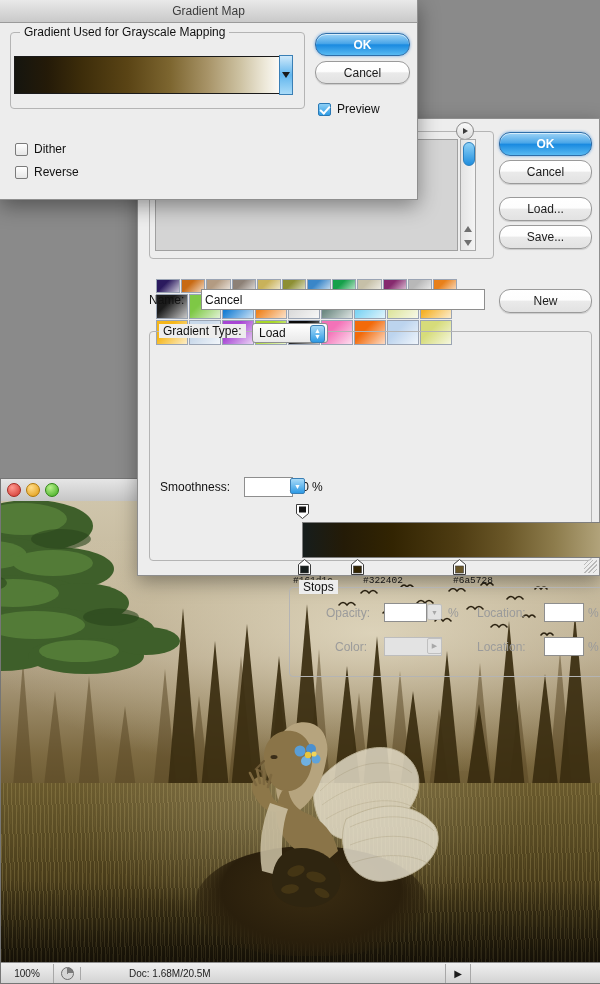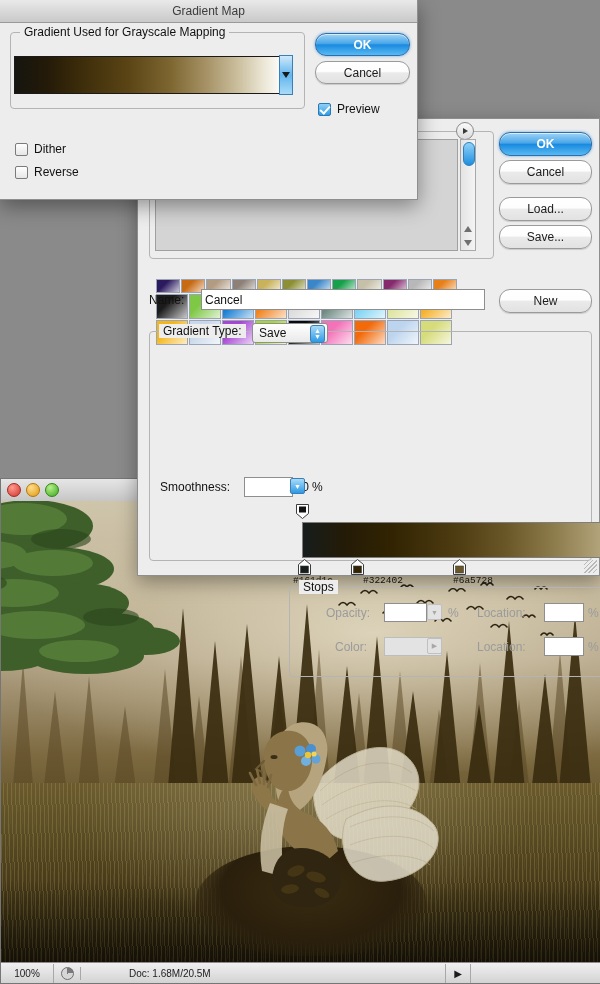--- a/index.html
+++ b/index.html
@@ -356,21 +356,21 @@
   <div class="lbl" style="position:absolute;left:11px;top:174px;">Name:</div>
   <div class="field" style="position:absolute;left:63px;top:170px;width:284px;height:21px;">Cancel</div>
 
   <div class="grp" style="left:11px;top:212px;width:441px;height:228px;">
     <span class="grp-title">Gradient Type:</span>
   </div>
 
   <div style="position:absolute;left:114px;top:204px;width:76px;height:20px;
               border:1px solid #8f8f8f;border-radius:3px;background:linear-gradient(to bottom,#ffffff,#e9e9e9);
               display:flex;align-items:center;padding-left:6px;box-sizing:border-box;">
-    <span class="lbl">Save</span>
+    <span class="lbl">Load</span>
     <span class="stepper" style="position:absolute;right:2px;top:1px;">
       <span>▲</span>
         <span>▼</span>
     </span>
   </div>
 
   <div class="lbl" style="position:absolute;left:22px;top:364px;top:361px;">Smoothness:</div>
   <div class="field" style="position:absolute;left:106px;top:358px;width:46px;height:20px;padding-left:44px;">100</div>
   <div class="popbtn" style="position:absolute;left:152px;top:359px;">▼</div>
   <div class="lbl" style="position:absolute;left:174px;top:361px;">%</div>

